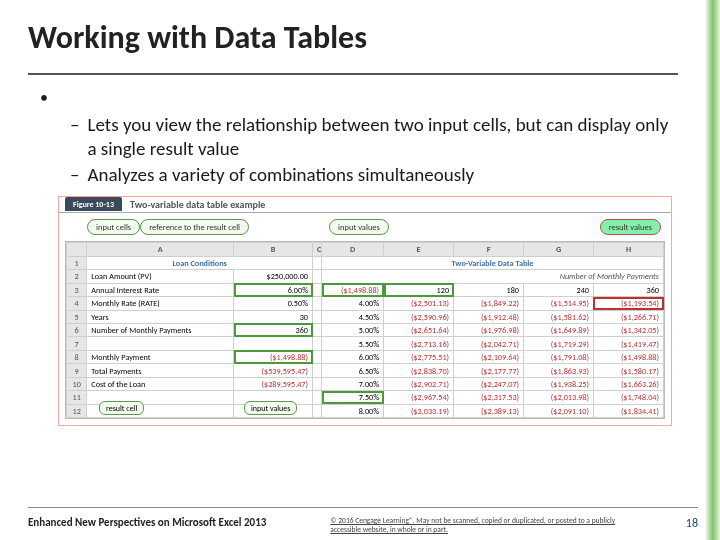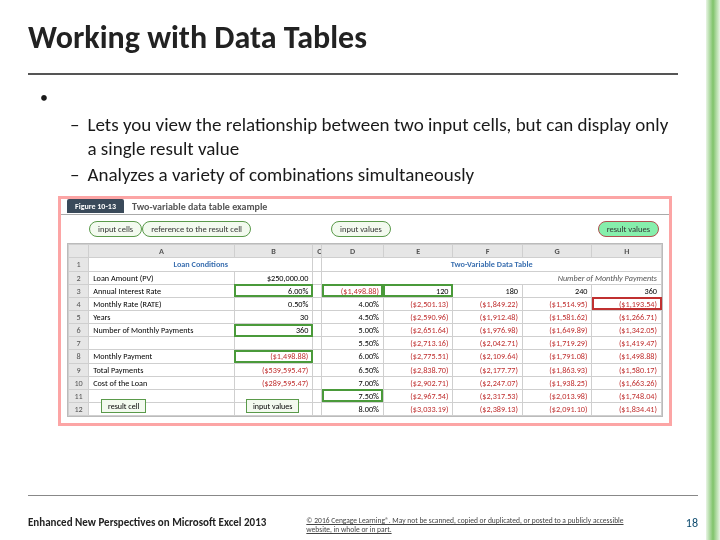--- a/index.html
+++ b/index.html
@@ -24,21 +24,21 @@
     border-bottom: 2px solid #555;
     margin-bottom: 12px;
   }
   .bullets { margin-left: 12px; font-size: 22px; color: #1a1a1a; }
   .b1 { display: flex; align-items: baseline; gap: 8px; margin-bottom: 4px; }
   .dot { font-size: 16px; line-height: 22px; }
   .sub { margin-left: 30px; display: flex; gap: 8px; font-size: 19px; line-height: 1.25; }
   .sub + .sub { margin-top: 2px; }
   .figure {
     margin: 10px 6px 0 30px;
-    border: 3px solid #fca5a5;
+    border: 1px solid #fca5a5;
     background: #fff;
     height: 230px;
     position: relative;
     font-size: 9px;
   }
   .fig-header {
     height: 16px;
     border-bottom: 1px solid #aaa;
     display: flex; align-items: center;
     color: #555;
@@ -74,29 +74,29 @@
   table.ss th { background: #e6e6e6; color: #555; font-weight: 600; }
   .row-h { background: #e6e6e6; color: #555; width: 18px; text-align: center; }
   .sec-title { color: #3a6fb0; font-weight: 600; text-align: center; }
   .neg { color: #c03030; }
   .right { text-align: right; }
   .sel-green { outline: 2px solid #4a9a3a; outline-offset: -2px; }
   .sel-red { outline: 2px solid #c03030; outline-offset: -2px; }
   .footer {
     position: absolute; bottom: 6px; left: 28px; right: 22px;
     border-top: 1px solid #888;
-    padding-top: 20px;
-    display: flex; align-items: flex-start; gap: 40px;
+    padding-top: 8px;
+    display: flex; align-items: flex-start; gap: 64px;
   }
   .f-left { font-size: 11px; font-weight: 600; color: #222; white-space: nowrap; }
   .f-mid { font-size: 7.5px; color: #444; flex: 1; line-height: 1.2; text-decoration: underline; }
   .f-right { font-size: 12px; color: #0c4a6e; }
   .mini-callout {
     position: absolute; border: 1px solid #5a9a4a; background: #f3faef;
-    border-radius: 0; padding: 1px 6px; font-size: 8px;
+    border-radius: 6px; padding: 1px 6px; font-size: 8px;
   }
 </style>
 </head>
 <body>
 
 <div class="right-stripe"></div>
 
 <div class="slide">
 
   <h1 class="title">Working with Data Tables</h1>

